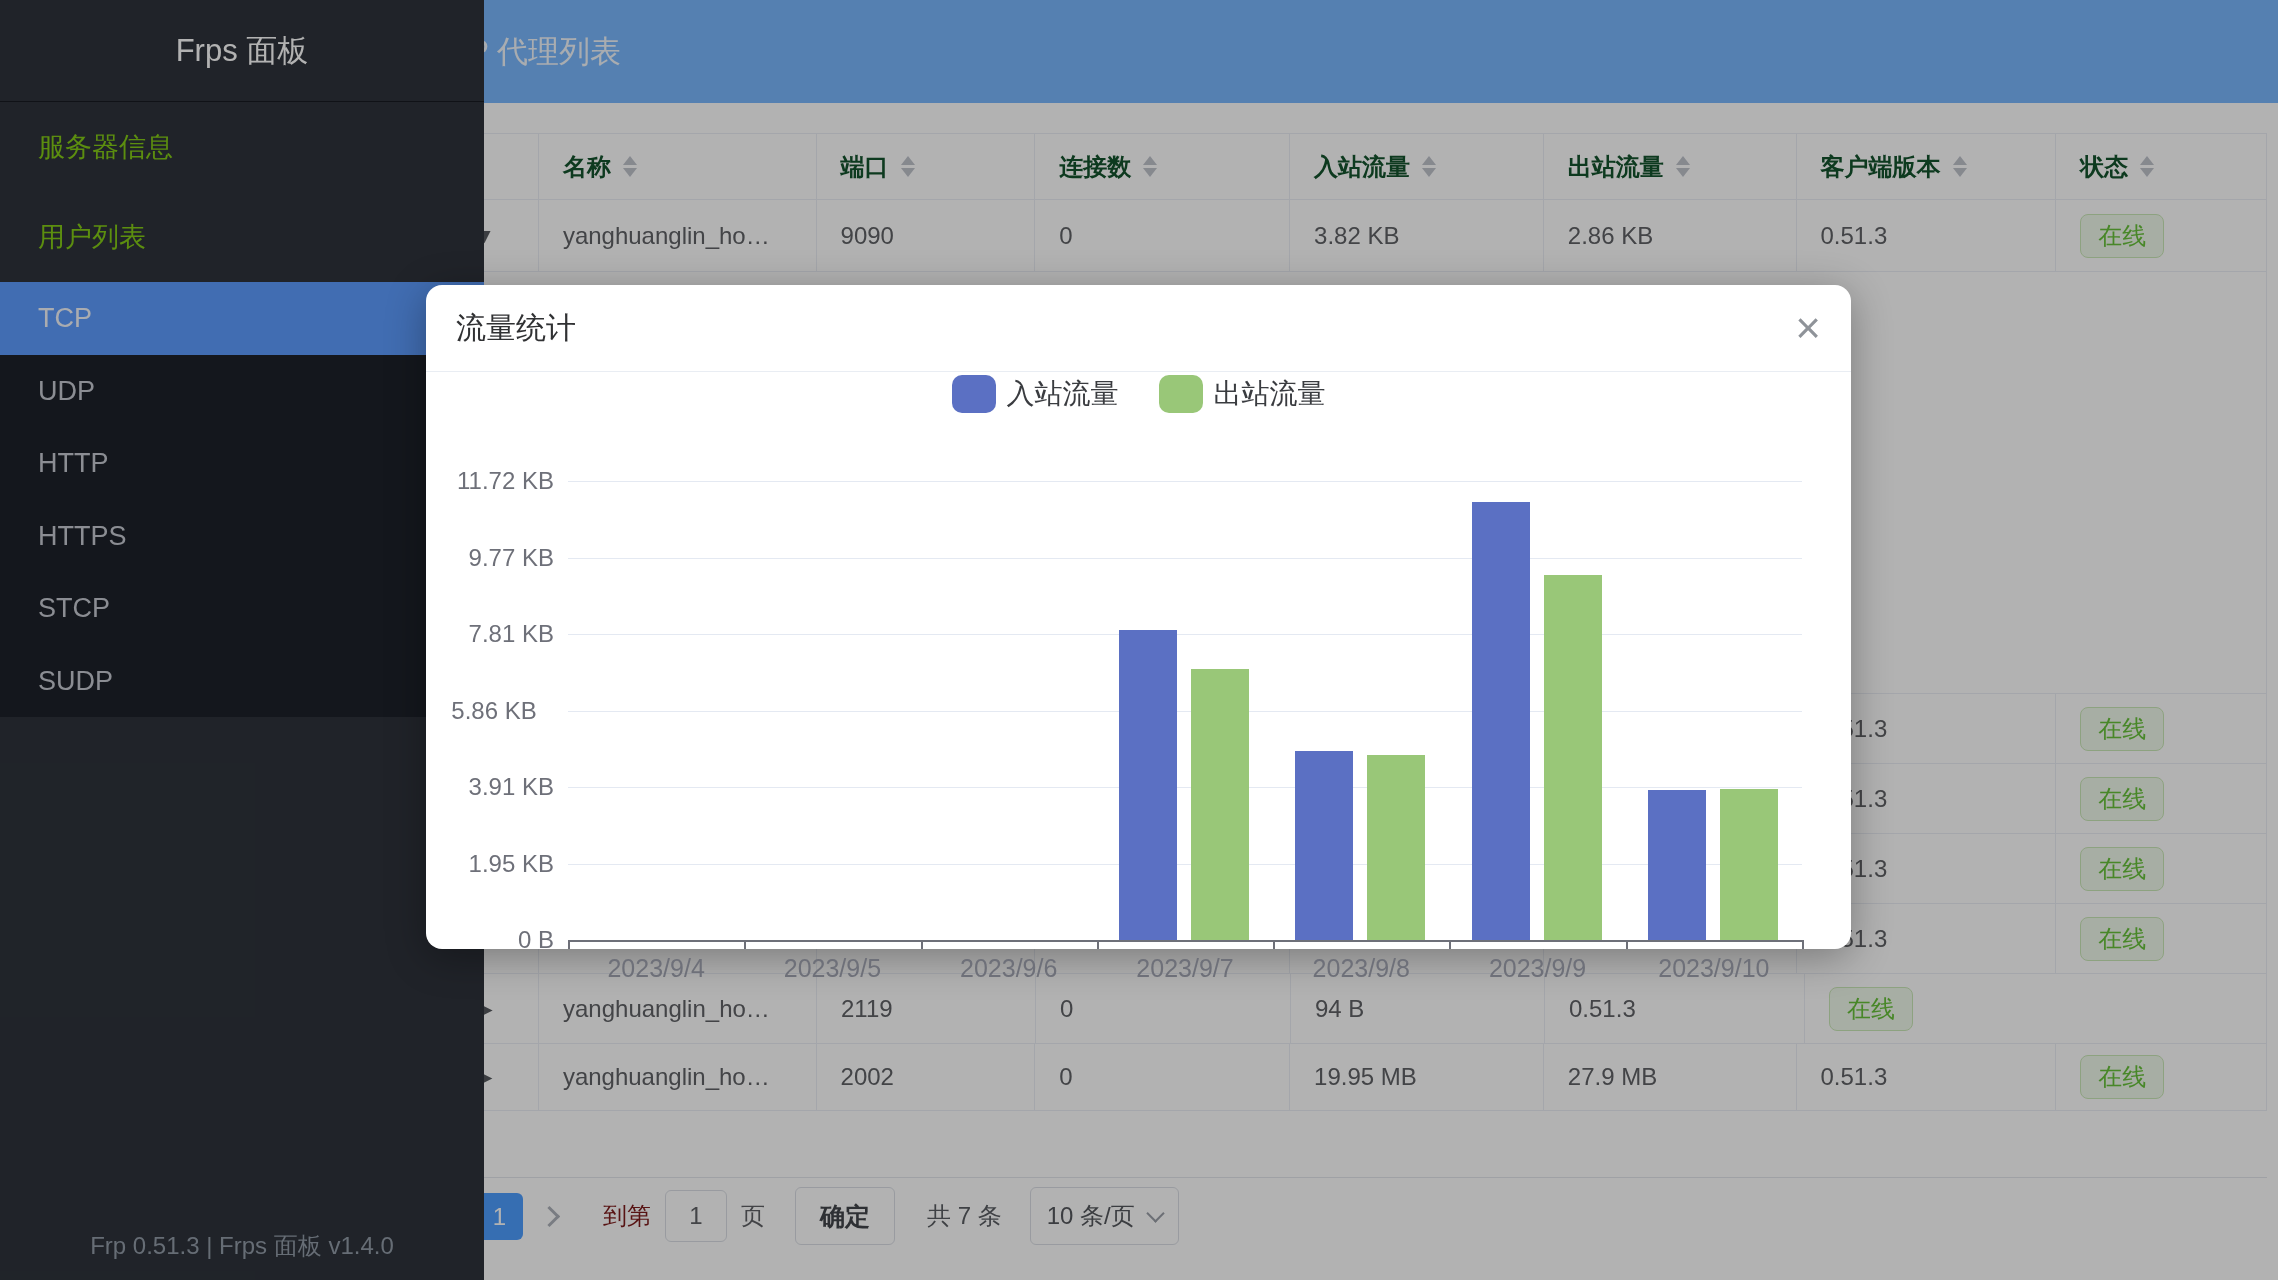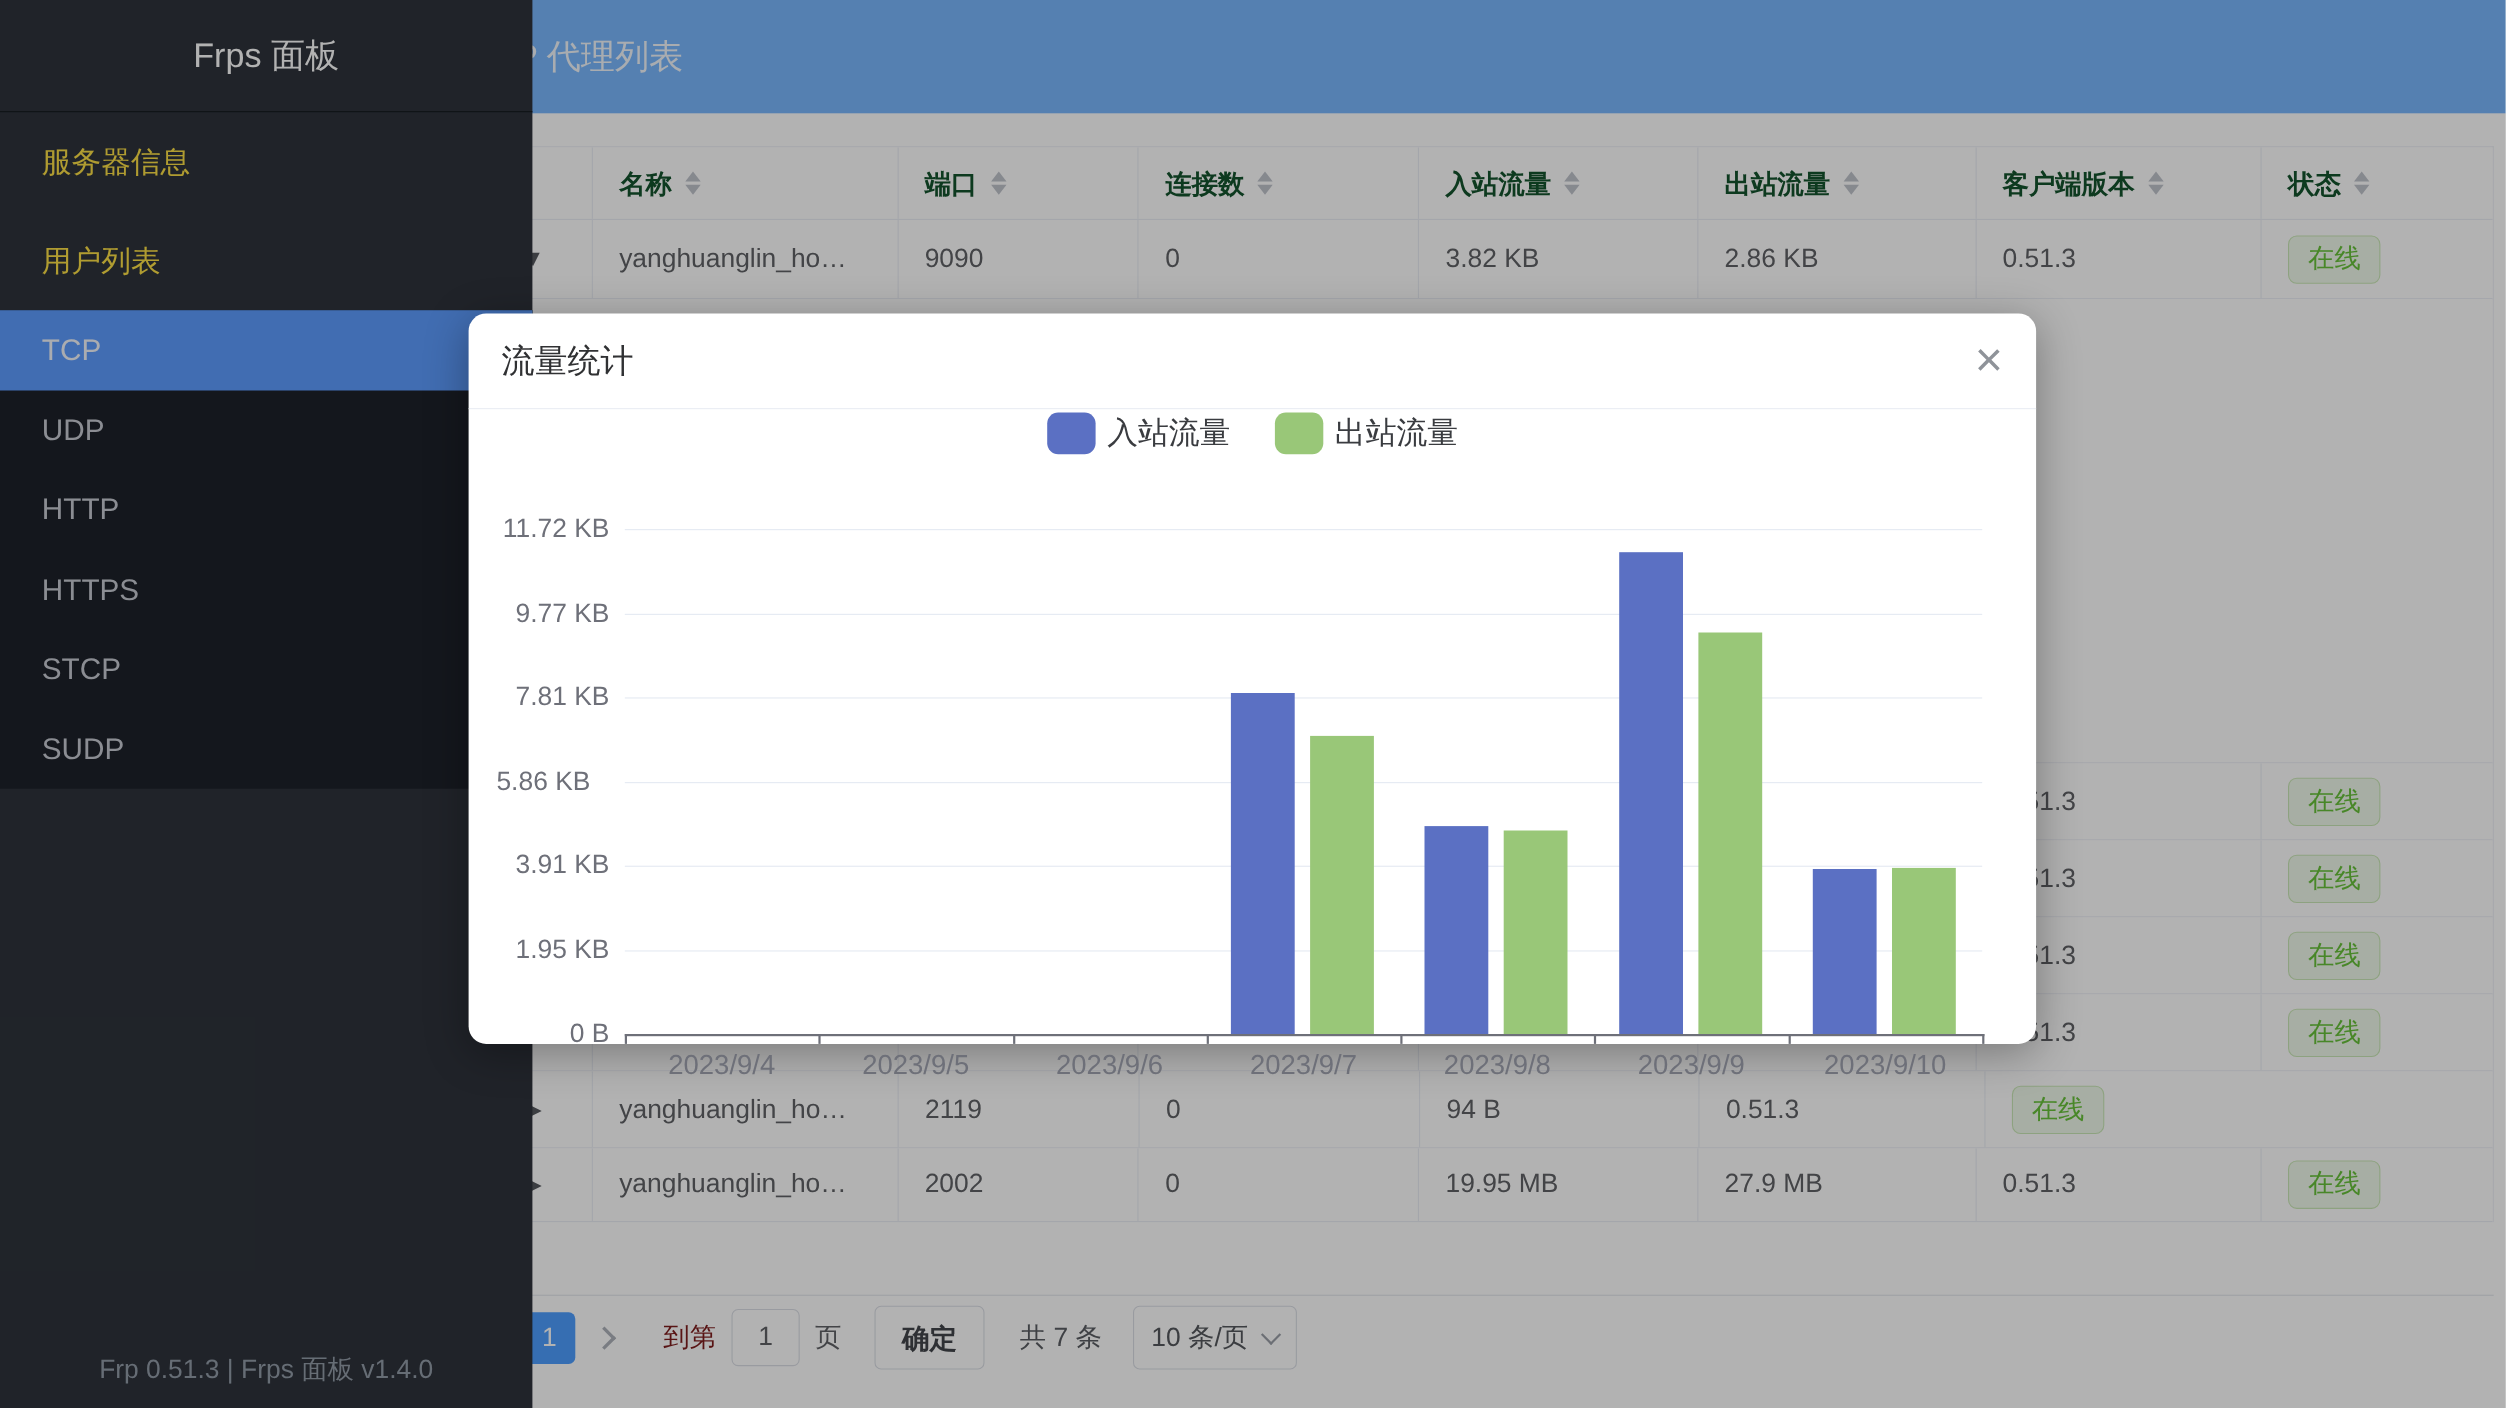--- a/index.html
+++ b/index.html
@@ -3,21 +3,21 @@
 <meta charset="utf-8">
 <style>
   html,body{margin:0;padding:0;background:#888;}
   #screen{position:relative;width:2278px;height:1280px;overflow:hidden;background:#fff;
           font-family:"Liberation Sans","DejaVu Sans",sans-serif;}
 
   
   .sidebar{position:absolute;left:0;top:0;width:484px;height:1280px;background:#2E333B;z-index:1;}
   .sb-title{height:101px;line-height:101px;text-align:center;color:#FFFFFF;font-size:31px;
             border-bottom:1px solid #171b21;}
-  .menu-item{height:90px;line-height:90px;padding-left:38px;color:#fde047;font-size:27px;position:relative;}
+  .menu-item{height:90px;line-height:90px;padding-left:38px;color:#84cc16;font-size:27px;position:relative;}
   .menu-item .chev-up{position:absolute;right:40px;top:42px;width:13px;height:13px;
             border:solid #C3C8D0;border-width:0 2.5px 2.5px 0;transform:rotate(-135deg);}
   .submenu{background:#1E222A;}
   .submenu-item{height:72.5px;line-height:72.5px;padding-left:38px;color:#C7CBD3;font-size:27px;}
   .submenu-item.active{background:#5E9CFF;color:#F4F7FC;}
   .sb-footer{position:absolute;left:0;right:0;bottom:12px;height:44px;line-height:44px;
             text-align:center;color:#939CA8;font-size:24px;}
 
   
   .main{position:absolute;left:400px;top:0;width:1878px;height:1280px;background:#FFFFFF;}

